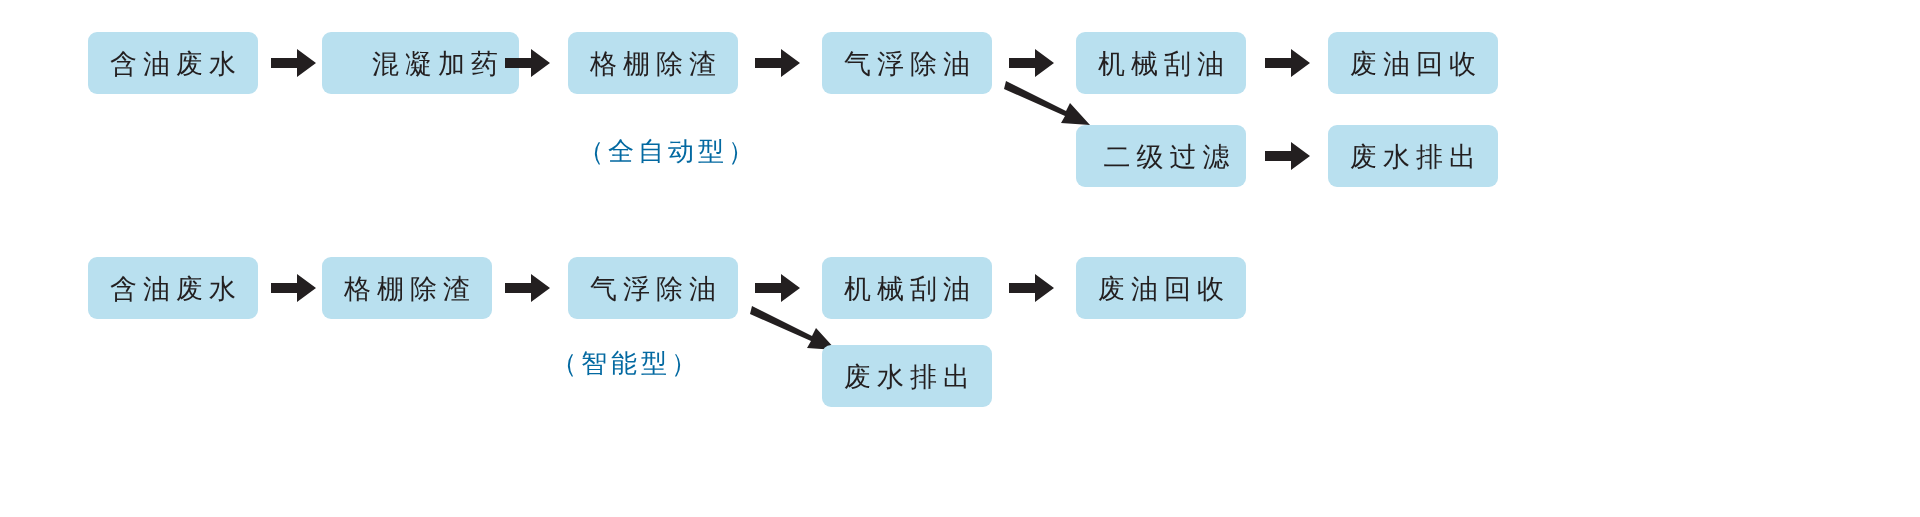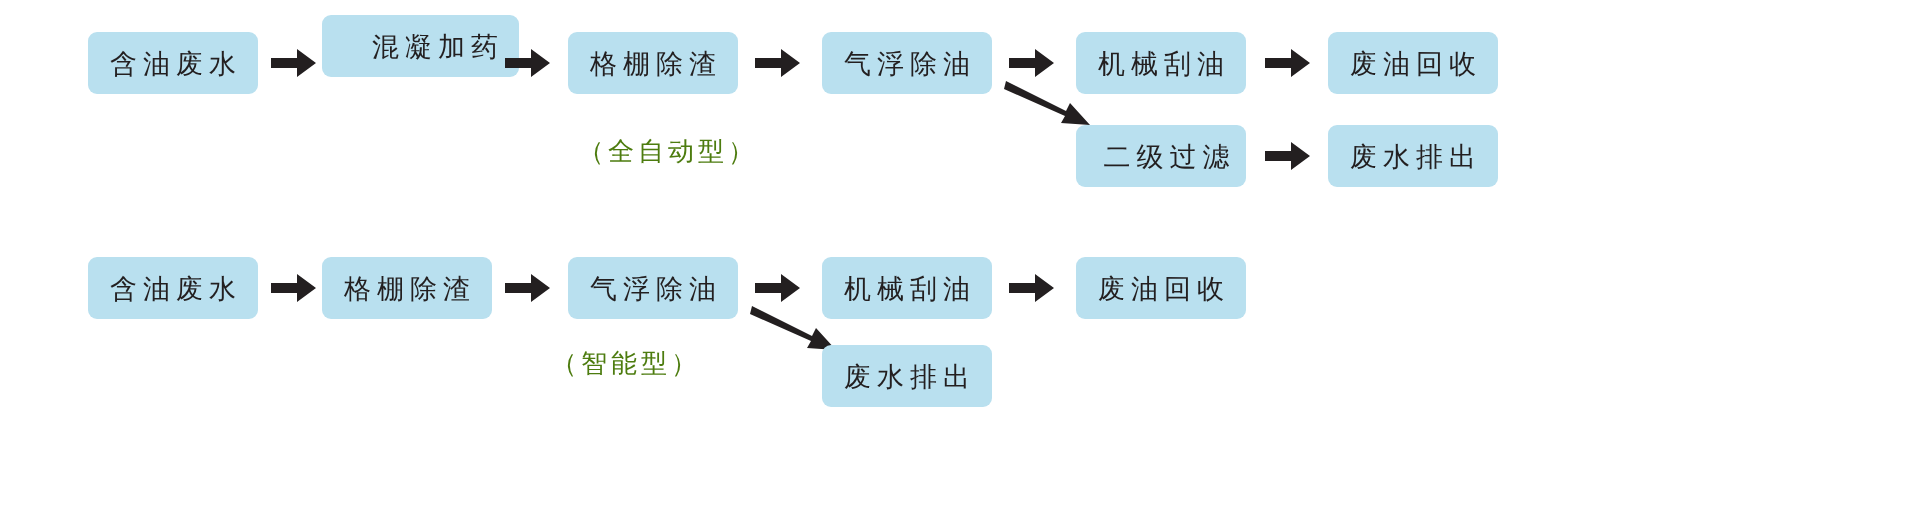--- a/index.html
+++ b/index.html
@@ -41,21 +41,21 @@
     align-items: center;
     justify-content: center;
     color: #231f20;
     line-height: 1;
   }
   .arrow svg { display: block; }
   .caption {
     position: absolute;
     font-size: 26px;
     letter-spacing: 4px;
-    color: #4d7c0f;
+    color: #0369a1;
     white-space: nowrap;
     line-height: 1;
   }
   .diag {
     position: absolute;
     pointer-events: none;
   }
 </style>
 </head>
 <body>
@@ -65,21 +65,21 @@
   <div class="node" style="left:88px; top:32px; width:170px; height:62px;">
     <span>含油废水</span>
   </div>
 
   <div class="arrow" style="left:268px; top:42px; width:52px; height:42px;">
     <svg width="46" height="30" viewBox="0 0 46 30" aria-hidden="true">
       <path d="M0 10 H26 V1 L45 15 L26 29 V20 H0 Z" fill="#231f20"></path>
     </svg>
   </div>
 
-  <div class="node" style="left:322px; top:15px; width:197px; height:62px;padding-left:29px;">
+  <div class="node" style="left:322px; top:32px; width:197px; height:62px;padding-left:29px;">
     <span>混凝加药</span>
   </div>
 
   <div class="arrow" style="left:502px; top:42px; width:52px; height:42px;">
     <svg width="46" height="30" viewBox="0 0 46 30" aria-hidden="true">
       <path d="M0 10 H26 V1 L45 15 L26 29 V20 H0 Z" fill="#231f20"></path>
     </svg>
   </div>
 
   <div class="node" style="left:568px; top:32px; width:170px; height:62px;">

